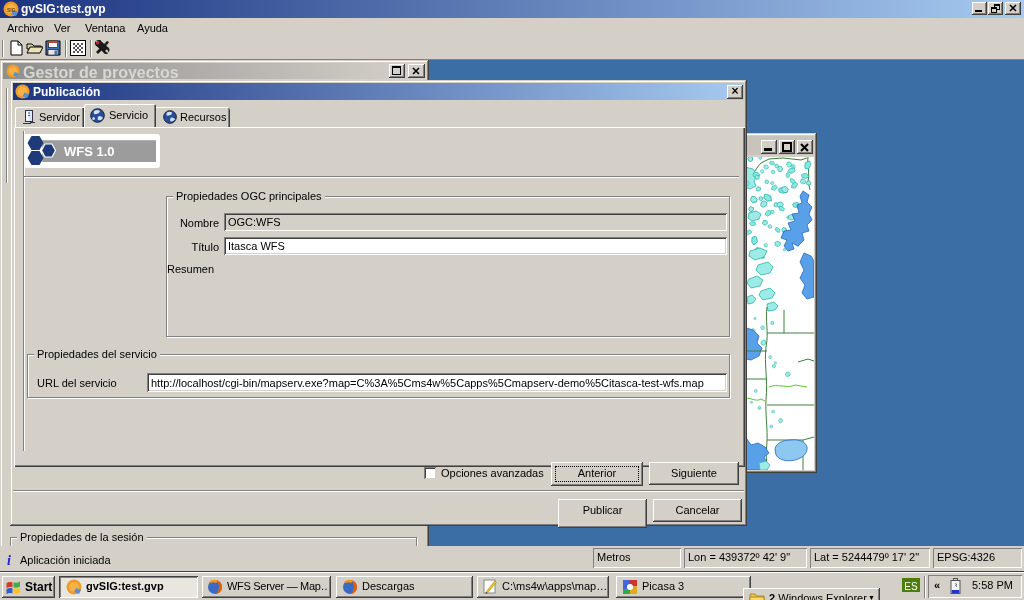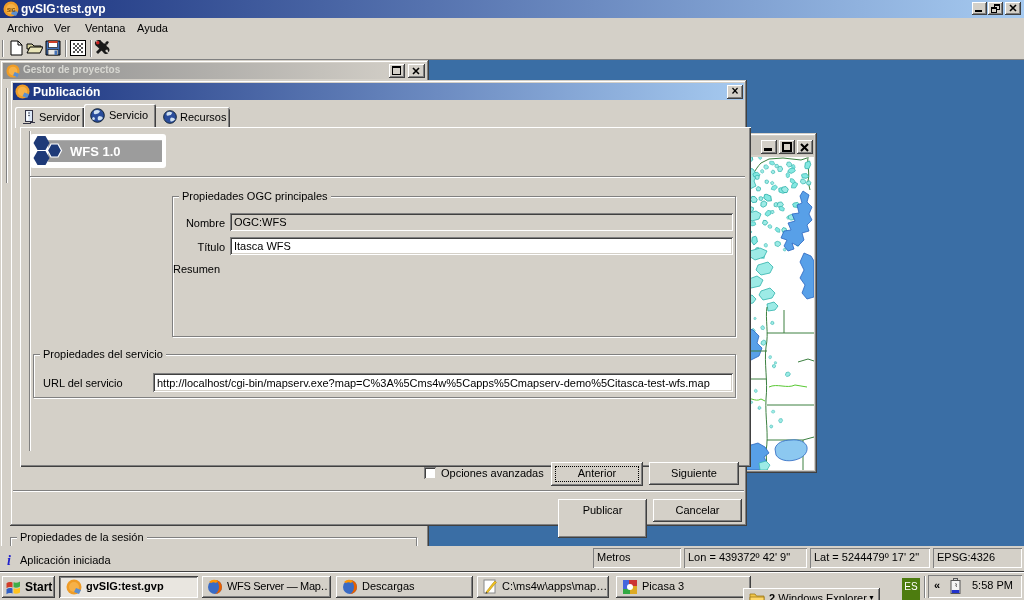--- a/index.html
+++ b/index.html
@@ -102,21 +102,21 @@
   </svg>
 </div>
 
 <div class="abs face winborder" style="left:0;top:60px;width:429px;height:496px;">
   <div class="abs" style="left:3px;top:3px;right:3px;height:16px;background:linear-gradient(to right,#8e8e8e,#d6d2ca);">
     <svg class="abs" style="left:3px;top:1px" width="14" height="14" viewBox="0 0 16 16">
       <circle cx="8" cy="8" r="7.5" fill="#ef9c26"></circle>
       <circle cx="8" cy="8" r="5" fill="#f6b148"></circle>
       <path d="M10 9 l5 2 -2 4 -5-2z" fill="#5b8fd0"></path>
     </svg>
-    <span class="abs" style="left:20px;top:1px;font-size:10px;font-weight:bold;color:#d8d8d2;">Gestor de proyectos</span>
+    <span class="abs" style="left:20px;top:1px;font-size:16px;font-weight:bold;color:#d8d8d2;">Gestor de proyectos</span>
     <div class="sysbtn abs" style="left:386px;top:1px;width:16px;height:14px;">
         <div class="abs" style="left:3px;top:2px;width:9px;height:9px;border:1px solid #000;border-top-width:2px;"></div>
       </div>
     <div class="sysbtn abs" style="left:405px;top:1px;width:17px;height:14px;">
         <svg class="abs" style="left:4px;top:3px" width="8" height="8" viewBox="0 0 8 8">
           <path d="M1 1 L7 7 M7 1 L1 7" stroke="#000" stroke-width="1.6"></path>
         </svg>
       </div>
   </div>
   <div class="abs" style="left:6px;top:28px;width:2px;height:95px;border-left:1px solid #808080;border-right:1px solid #fff;"></div>
@@ -289,21 +289,21 @@
   </div>
   <div class="abs" style="left:146px;top:27px;width:74px;height:21px;background:#d4d0c8;box-shadow: inset 0 1px 0 #fff, inset -1px 0 0 #404040, inset -2px 0 0 #808080;border-top-right-radius:2px;">
     <svg class="abs" style="left:7px;top:3px" width="14" height="14" viewBox="0 0 15 15">
       <circle cx="7.5" cy="7.5" r="6.8" fill="#2a4d9b" stroke="#123"></circle>
       <path d="M4 3 q3 -2 6 0 q-1 3 -4 3 q-3 1 -2 -3 z" fill="#cfe0f0"></path>
       <path d="M9 8 q3 0 4 2 q-2 3 -5 2 q-1 -3 1 -4 z" fill="#cfe0f0"></path>
     </svg>
     <span class="abs" style="left:24px;top:4px;">Recursos</span>
   </div>
 
-  <div class="abs" style="left:10px;top:47px;width:731px;height:340px;background:#d4d0c8;box-shadow: inset 1px 1px 0 #fff, inset -1px -1px 0 #404040, inset -2px -2px 0 #808080;">
+  <div class="abs" style="left:4px;top:47px;width:731px;height:340px;background:#d4d0c8;box-shadow: inset 1px 1px 0 #fff, inset -1px -1px 0 #404040, inset -2px -2px 0 #808080;">
 
     <div class="abs etch-v" style="left:9px;top:4px;height:320px;"></div>
 
     <div class="abs" style="left:10px;top:7px;width:136px;height:34px;background:#fff;border-radius:3px;"></div>
     <div class="abs" style="left:27px;top:12px;width:116px;height:24px;background:#9c9c9c;border:1px solid #fff;box-shadow:inset 1px 1px 0 #b0b0b0;">
       <span class="abs" style="left:22px;top:4px;font-size:13px;font-weight:bold;color:#fff;">WFS 1.0</span>
     </div>
     <svg class="abs" style="left:10px;top:7px" width="50" height="34" viewBox="0 0 50 34">
       <path d="M7.5 2 L15.5 2 L19.5 9 L15.5 16 L7.5 16 L3.5 9 Z" fill="#1e3a78"></path>
       <path d="M7.5 17 L15.5 17 L19.5 24 L15.5 31 L7.5 31 L3.5 24 Z" fill="#1e3a78"></path>
@@ -337,21 +337,21 @@
   <div class="abs" style="left:414px;top:387px;width:12px;height:12px;background:#fff;box-shadow: inset 1px 1px 0 #808080, inset -1px -1px 0 #d4d0c8, inset 2px 2px 0 #404040, inset -2px -2px 0 #fff;"></div>
   <span class="abs" style="left:431px;top:387px;">Opciones avanzadas</span>
   <div class="btn abs" style="left:541px;top:382px;width:92px;height:24px;">
     <div class="abs" style="left:4px;top:4px;right:4px;bottom:4px;border:1px dotted #000;"></div>
     <span class="abs" style="left:0;right:0;top:5px;text-align:center;">Anterior</span>
   </div>
   <div class="btn abs" style="left:639px;top:382px;width:90px;height:23px;">
       <span class="abs" style="left:0;right:0;top:5px;">Siguiente</span>
     </div>
   <div class="abs etch-h" style="left:3px;top:410px;width:731px;"></div>
-  <div class="btn abs" style="left:548px;top:419px;width:89px;height:39px;">
+  <div class="btn abs" style="left:548px;top:419px;width:89px;height:29px;">
       <span class="abs" style="left:0;right:0;top:5px;text-align:center;">Publicar</span>
     </div>
   <div class="btn abs" style="left:643px;top:419px;width:89px;height:23px;">
       <span class="abs" style="left:0;right:0;top:5px;text-align:center;">Cancelar</span>
     </div>
 </div>
 
 <div class="abs face" style="left:0;top:546px;width:1024px;height:26px;border-bottom:1px solid #404040;">
   <span class="abs" style="left:7px;top:7px;font-family:'Liberation Serif',serif;font-weight:bold;font-style:italic;font-size:14px;color:#2222cc;">i</span>
   <span class="abs" style="left:20px;top:8px;">Aplicación iniciada</span>
@@ -428,21 +428,21 @@
   </div>
   <div class="btn task abs" style="left:743px;top:3px;width:137px;height:40px;margin-top:12px;">
     <svg class="abs" style="left:6px;top:4px" width="16" height="13" viewBox="0 0 16 13">
       <path d="M1 2 h5 l1.5 2 H15 v8 H1 z" fill="#f0c64a" stroke="#a07818" stroke-width="0.8"></path>
       <path d="M1 5 h14 v7 H1 z" fill="#ffd86a" stroke="#a07818" stroke-width="0.8"></path>
     </svg>
     <span class="abs" style="left:26px;top:4px;width:98px;"><b>2</b> Windows Explorer</span>
     <span class="abs" style="left:125px;top:6px;font-size:7px;">▼</span>
   </div>
 
-  <div class="abs" style="left:902px;top:5px;width:18px;height:22px;background:#4d7c0f;color:#fff;font-size:10px;text-align:center;line-height:18px;">ES</div>
+  <div class="abs" style="left:902px;top:5px;width:18px;height:14px;background:#4d7c0f;color:#fff;font-size:10px;text-align:center;line-height:18px;">ES</div>
   <div class="abs" style="left:924px;top:3px;width:2px;height:22px;border-left:1px solid #808080;border-right:1px solid #fff;"></div>
   <div class="abs sunken1" style="left:928px;top:2px;width:94px;height:23px;">
     <span class="abs" style="left:6px;top:4px;font-weight:bold;">«</span>
     <svg class="abs" style="left:22px;top:3px" width="11" height="16" viewBox="0 0 11 16">
       <rect x="3.5" y="0.5" width="4" height="2" fill="#ccc" stroke="#555"></rect>
       <rect x="1" y="2.5" width="9" height="13" fill="#f4f4f4" stroke="#555"></rect>
       <rect x="1.7" y="12" width="7.6" height="3" fill="#2233cc"></rect>
       <path d="M5.5 5 l1.2 2 h-1 l1 2" stroke="#555" fill="none" stroke-width="0.8"></path>
     </svg>
     <span class="abs" style="left:44px;top:4px;">5:58 PM</span>

